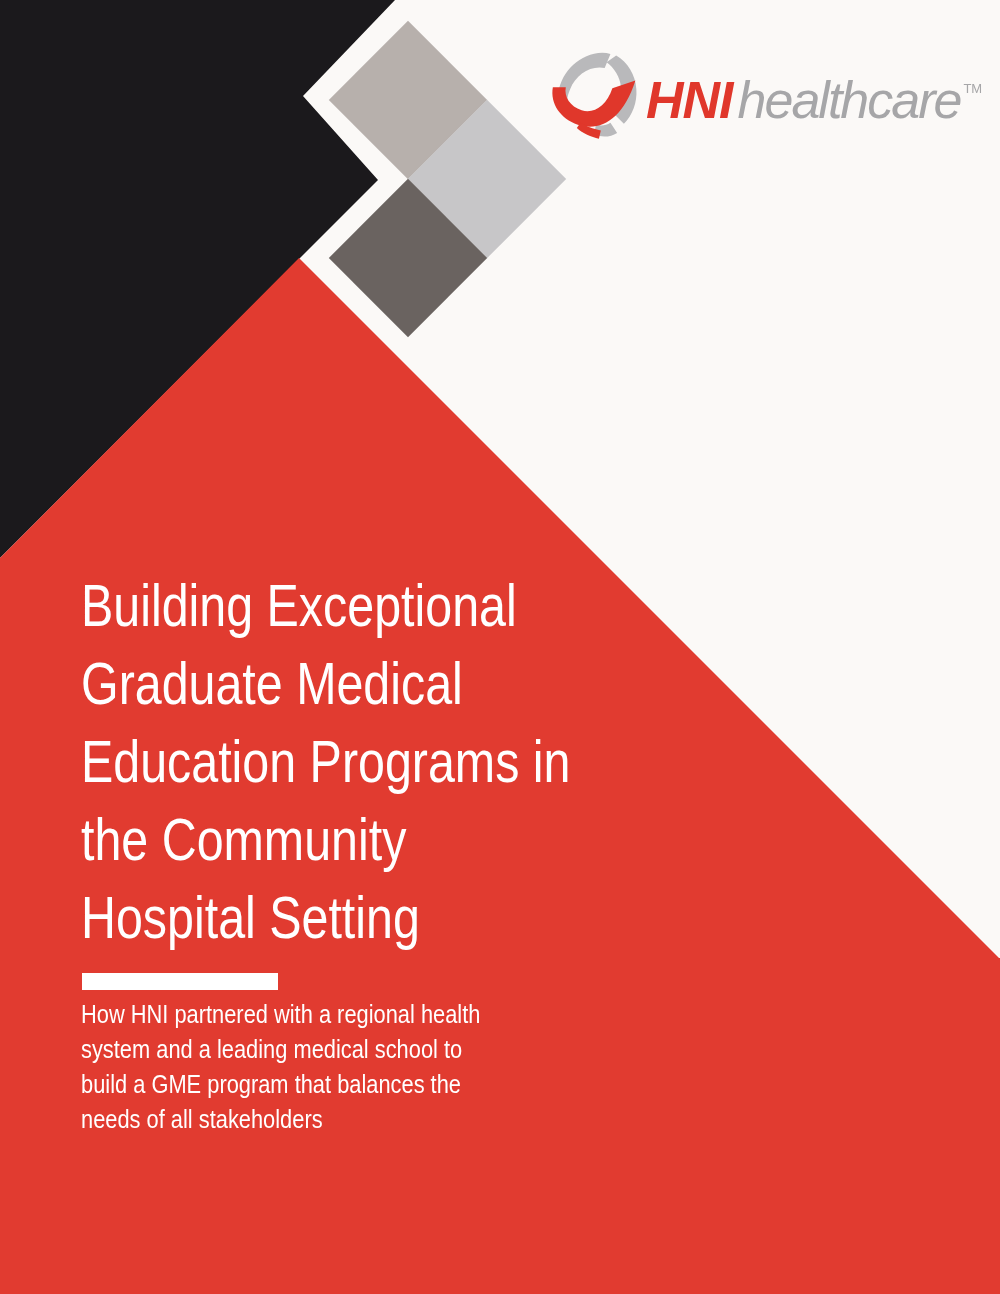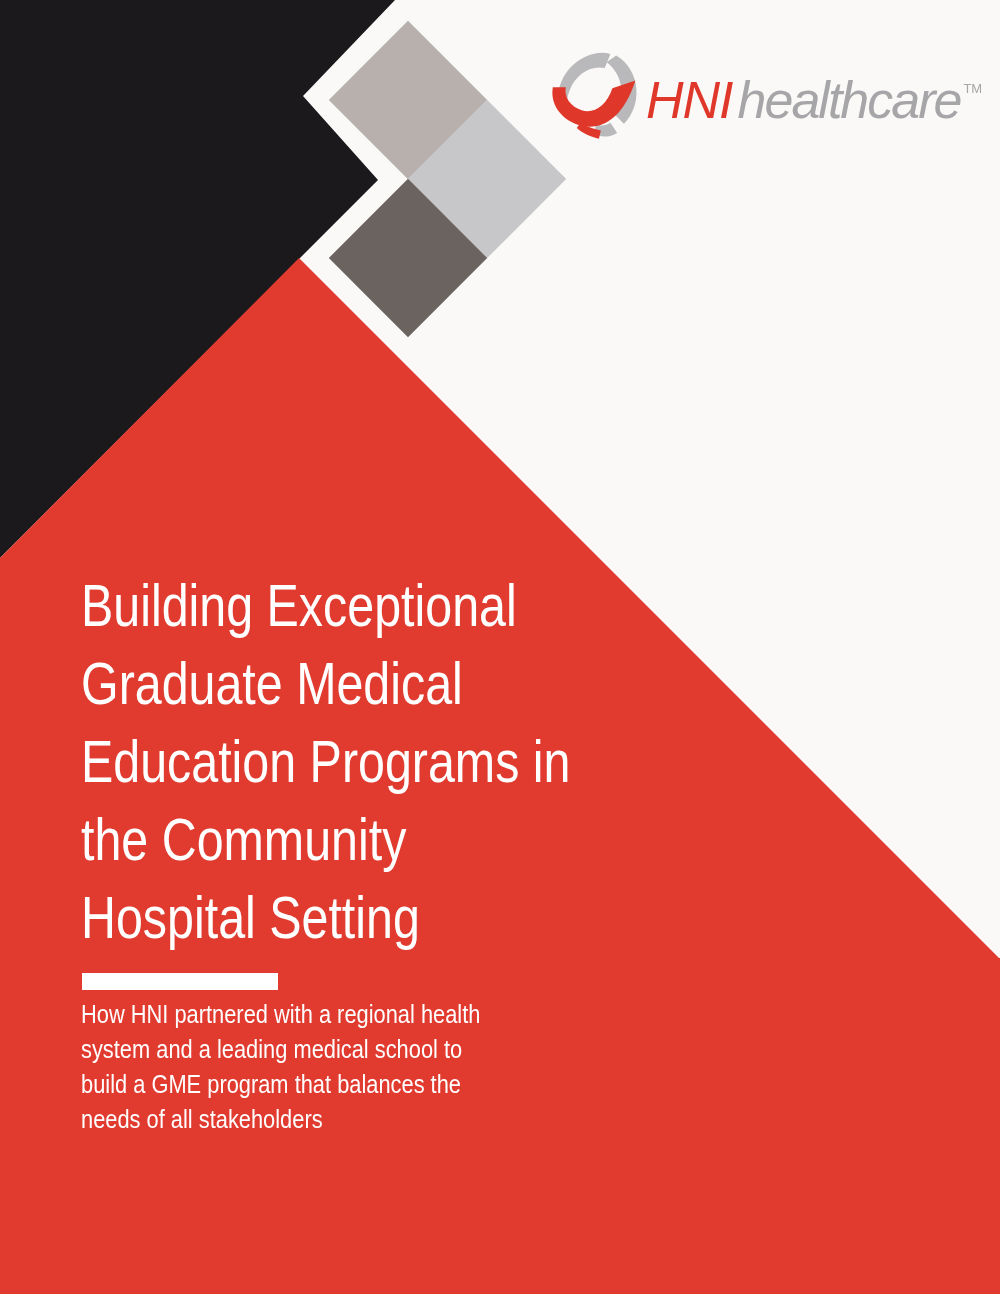--- a/index.html
+++ b/index.html
@@ -43,21 +43,21 @@
   .d-top{left:352px;top:44px;background:var(--diamond-top);}
   .d-right{left:431px;top:123px;background:var(--diamond-right);}
   .d-bottom{left:352px;top:202px;background:var(--diamond-bottom);}
 
   
   .logo-mark{position:absolute;left:549px;top:46px;width:96px;height:96px;}
   .logo-text{
     position:absolute;left:646px;top:74px;
     font-style:italic;font-size:52px;line-height:1;white-space:nowrap;
   }
-  .logo-bold{font-weight:400;color:var(--logo-red);letter-spacing:-1px;}
+  .logo-bold{font-weight:700;color:var(--logo-red);letter-spacing:-1px;}
   .logo-light{font-weight:400;color:var(--logo-gray);letter-spacing:-2px;margin-left:5px;text-align:center;}
   .logo-tm{
     display:inline-block;font-style:normal;font-weight:400;
     font-size:13px;letter-spacing:0;color:var(--logo-gray);
     position:relative;top:-25px;margin-left:3px;
   }
 
   
   .title{
     position:absolute;left:81px;top:567px;

